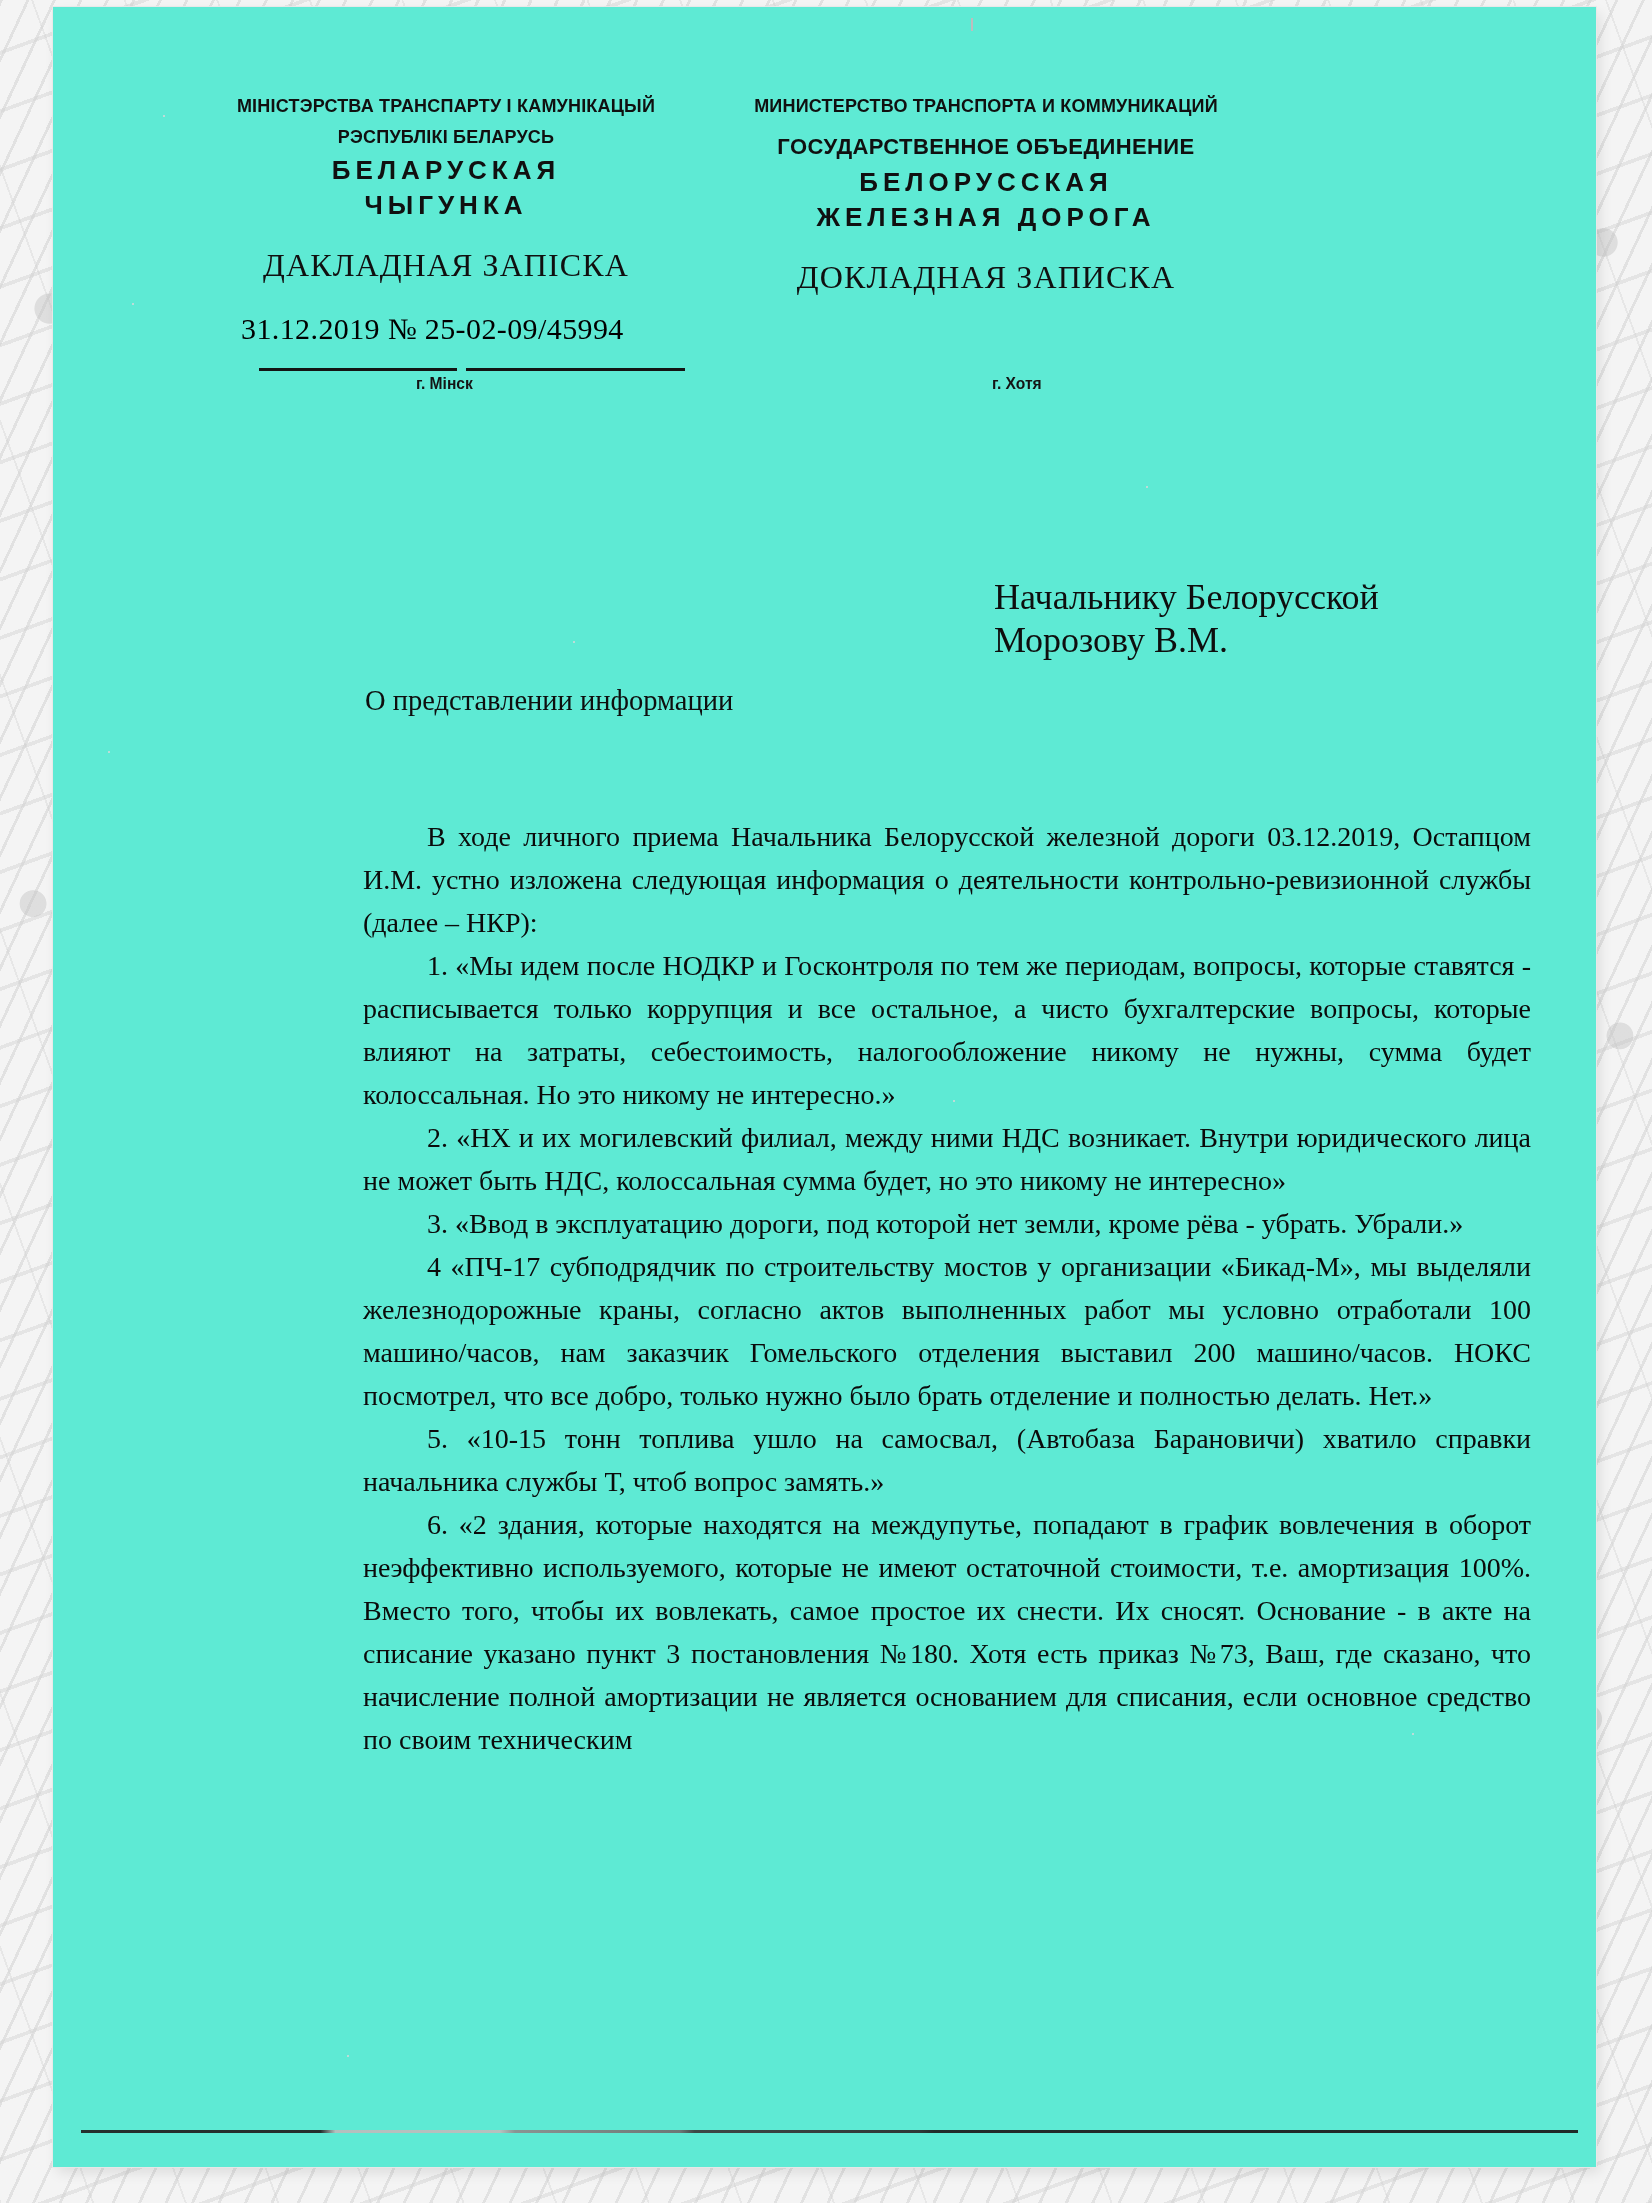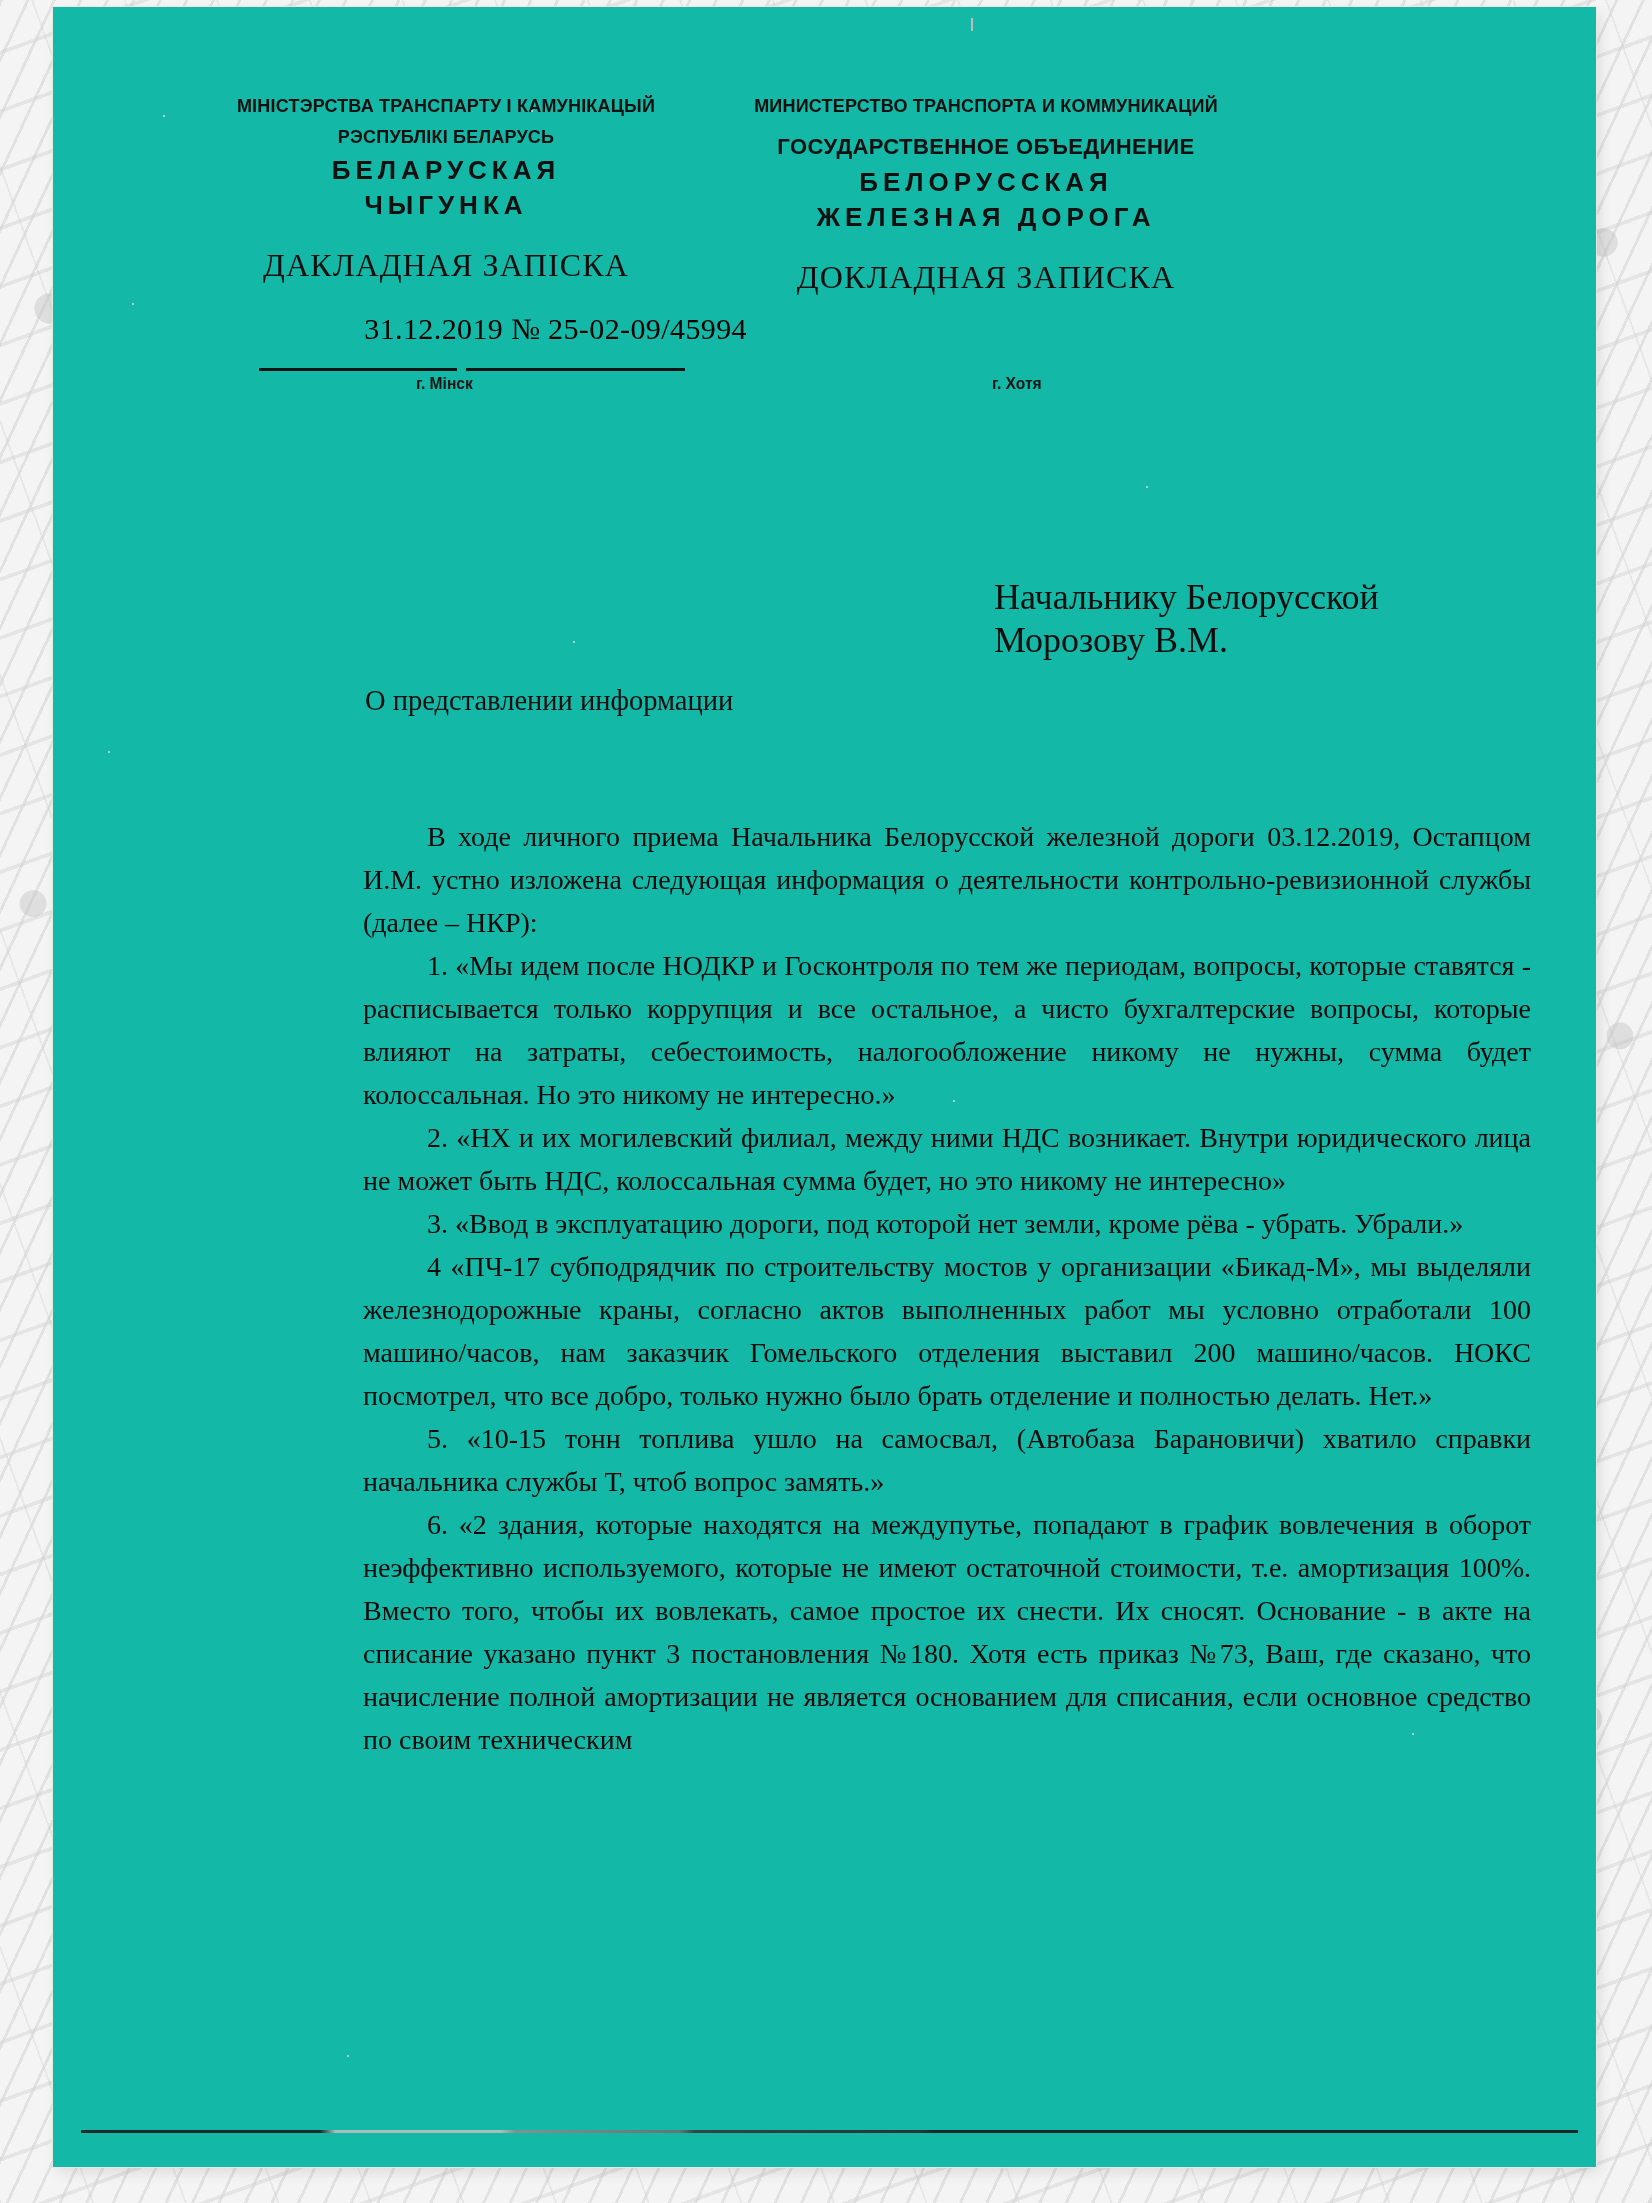--- a/index.html
+++ b/index.html
@@ -52,21 +52,21 @@
       radial-gradient(circle at 96% 78%, rgba(195,195,195,.45) 0 14.7px, rgba(255,255,255,0) 15.6px);
   }
 
   
   #page-sheet {
     position: absolute;
     left: 53px;
     top: 7.3px;
     width: 1543px;
     height: 2160px;
-    background: #14b8a6;
+    background: #5eead4;
     box-shadow: 0 0 0 0.9px #e8e8e8, 3.7px 5.5px 13px rgba(0,0,0,0.10);
     z-index: 1;
     overflow: hidden;
   }
 
   
   .speck { position:absolute; background:#d9d9d9; width:1.8px; height:1.8px; border-radius:50%; }
 
   
   .org-header {
@@ -112,24 +112,24 @@
     font-weight: 400;
     letter-spacing: 1.1px;
     margin-top: 24px;
     white-space: nowrap;
   }
 
   
   .reqline-wrap { position: relative; height: 110px; }
   .reqline {
     position: absolute;
-    left: 180px;
+    left: 188px;
     top: 16.5px;
     width: 514px;
-    text-align: right;
+    text-align: left;
     font-size: 30px;
     letter-spacing: 0.4px;
     white-space: nowrap;
   }
   .rule {
     position: absolute;
     height: 2.8px;
     background: #141414;
     top: 72px;
   }

